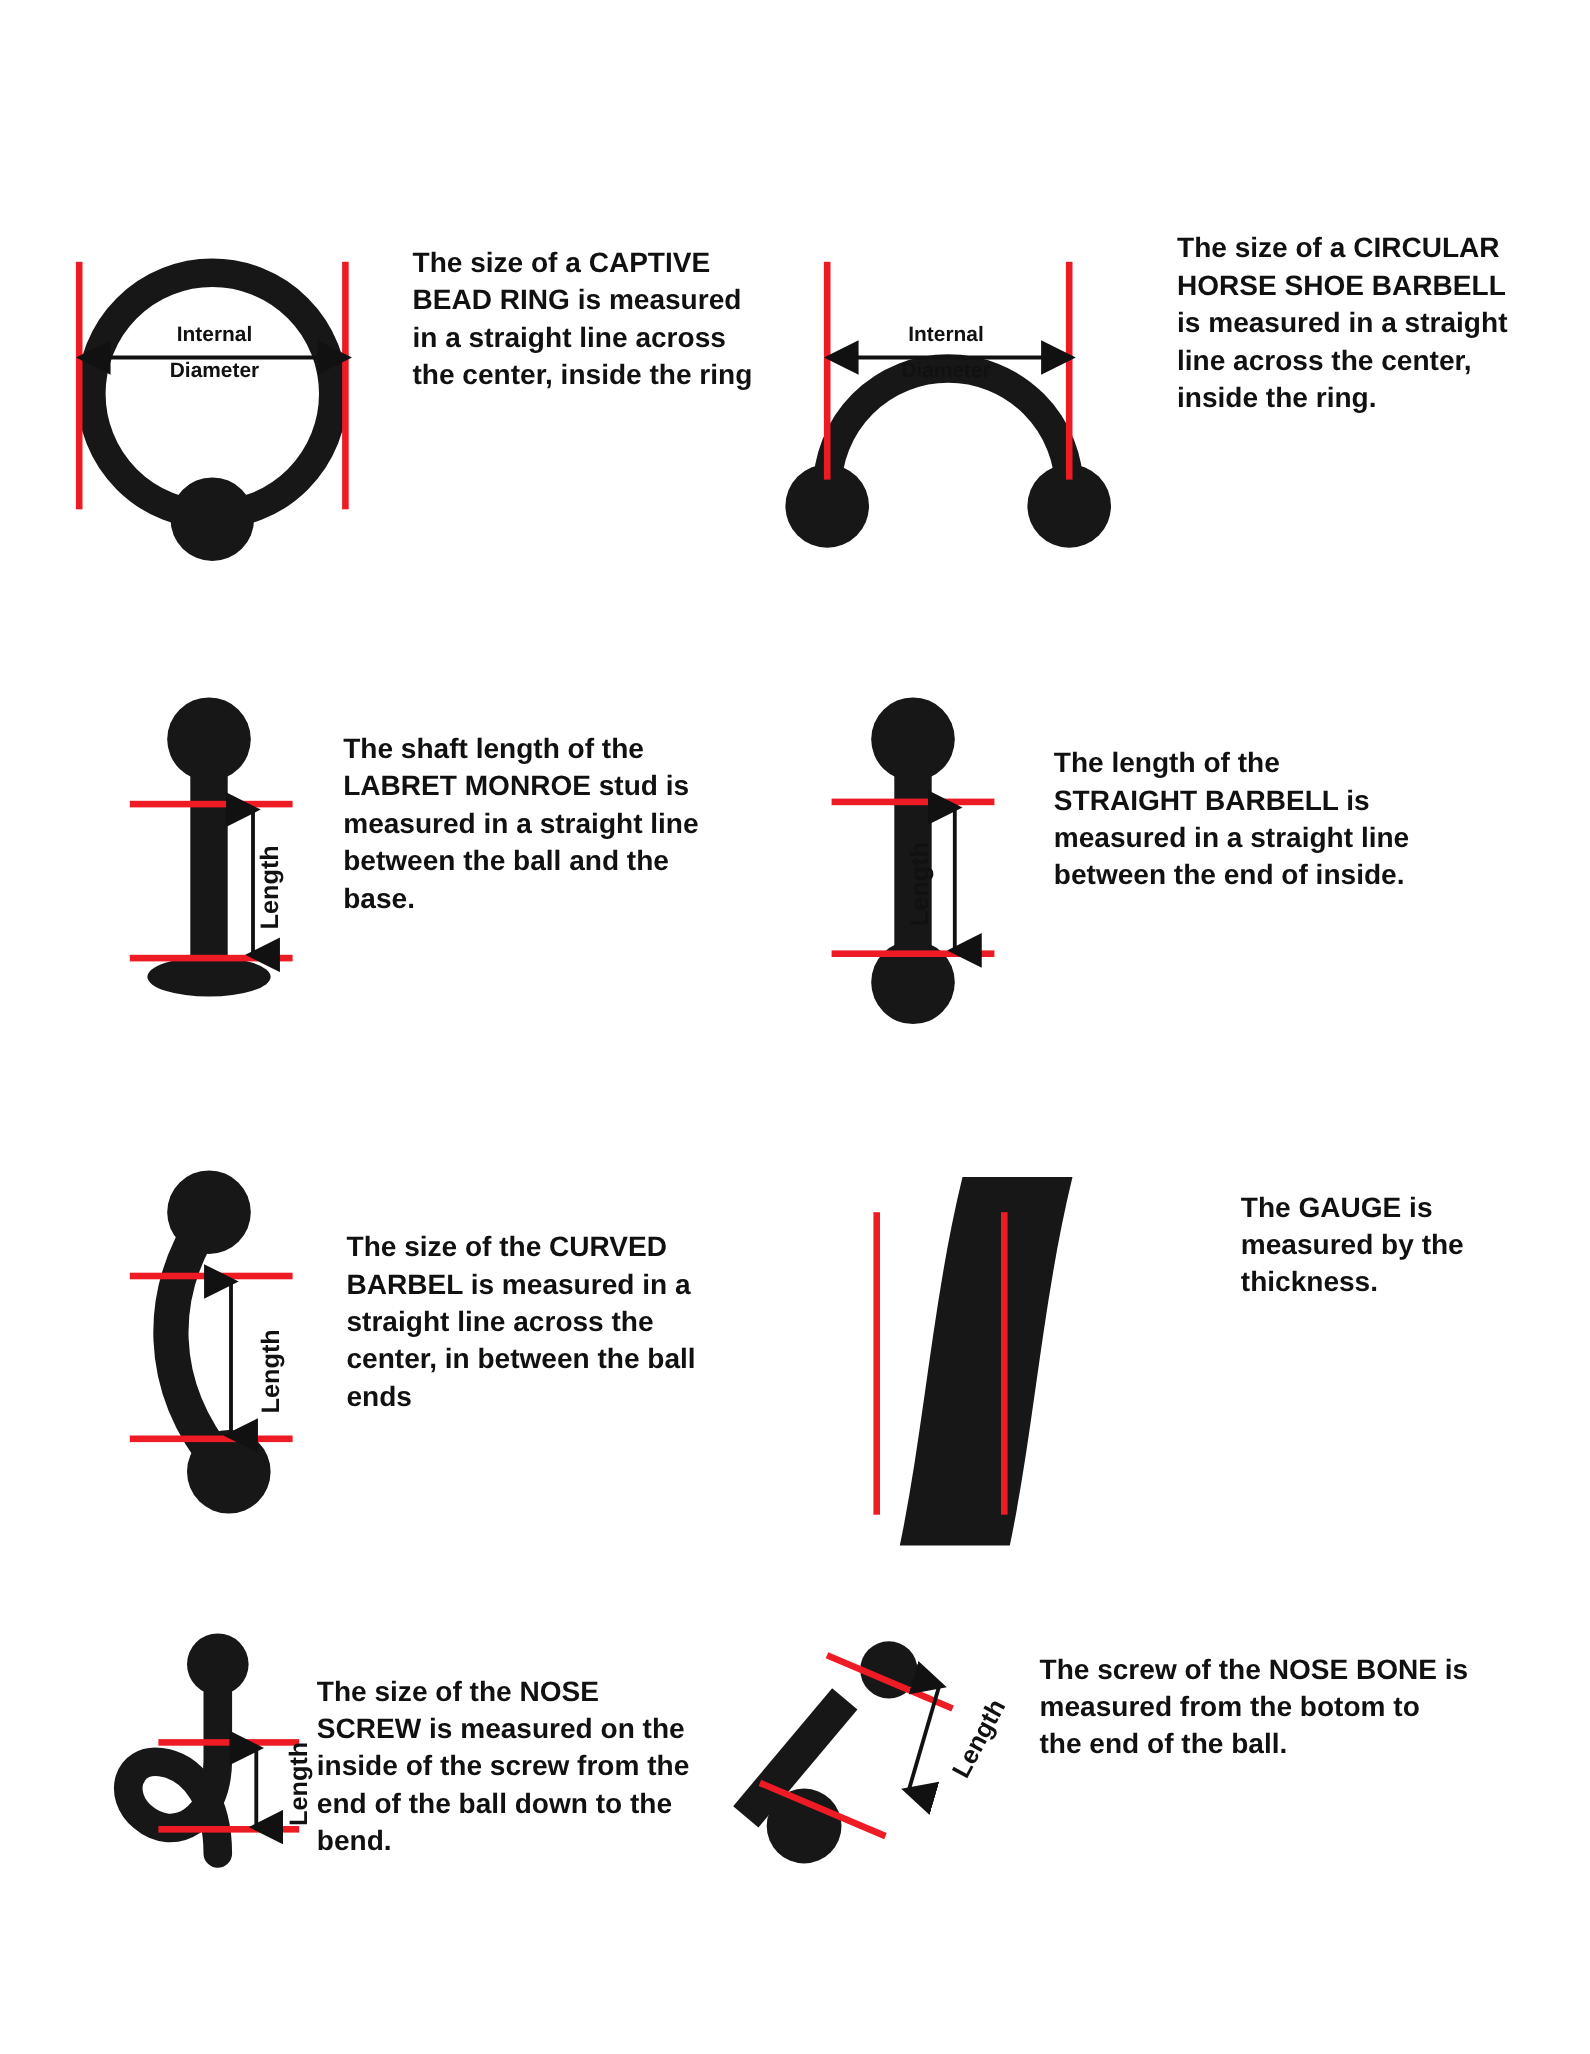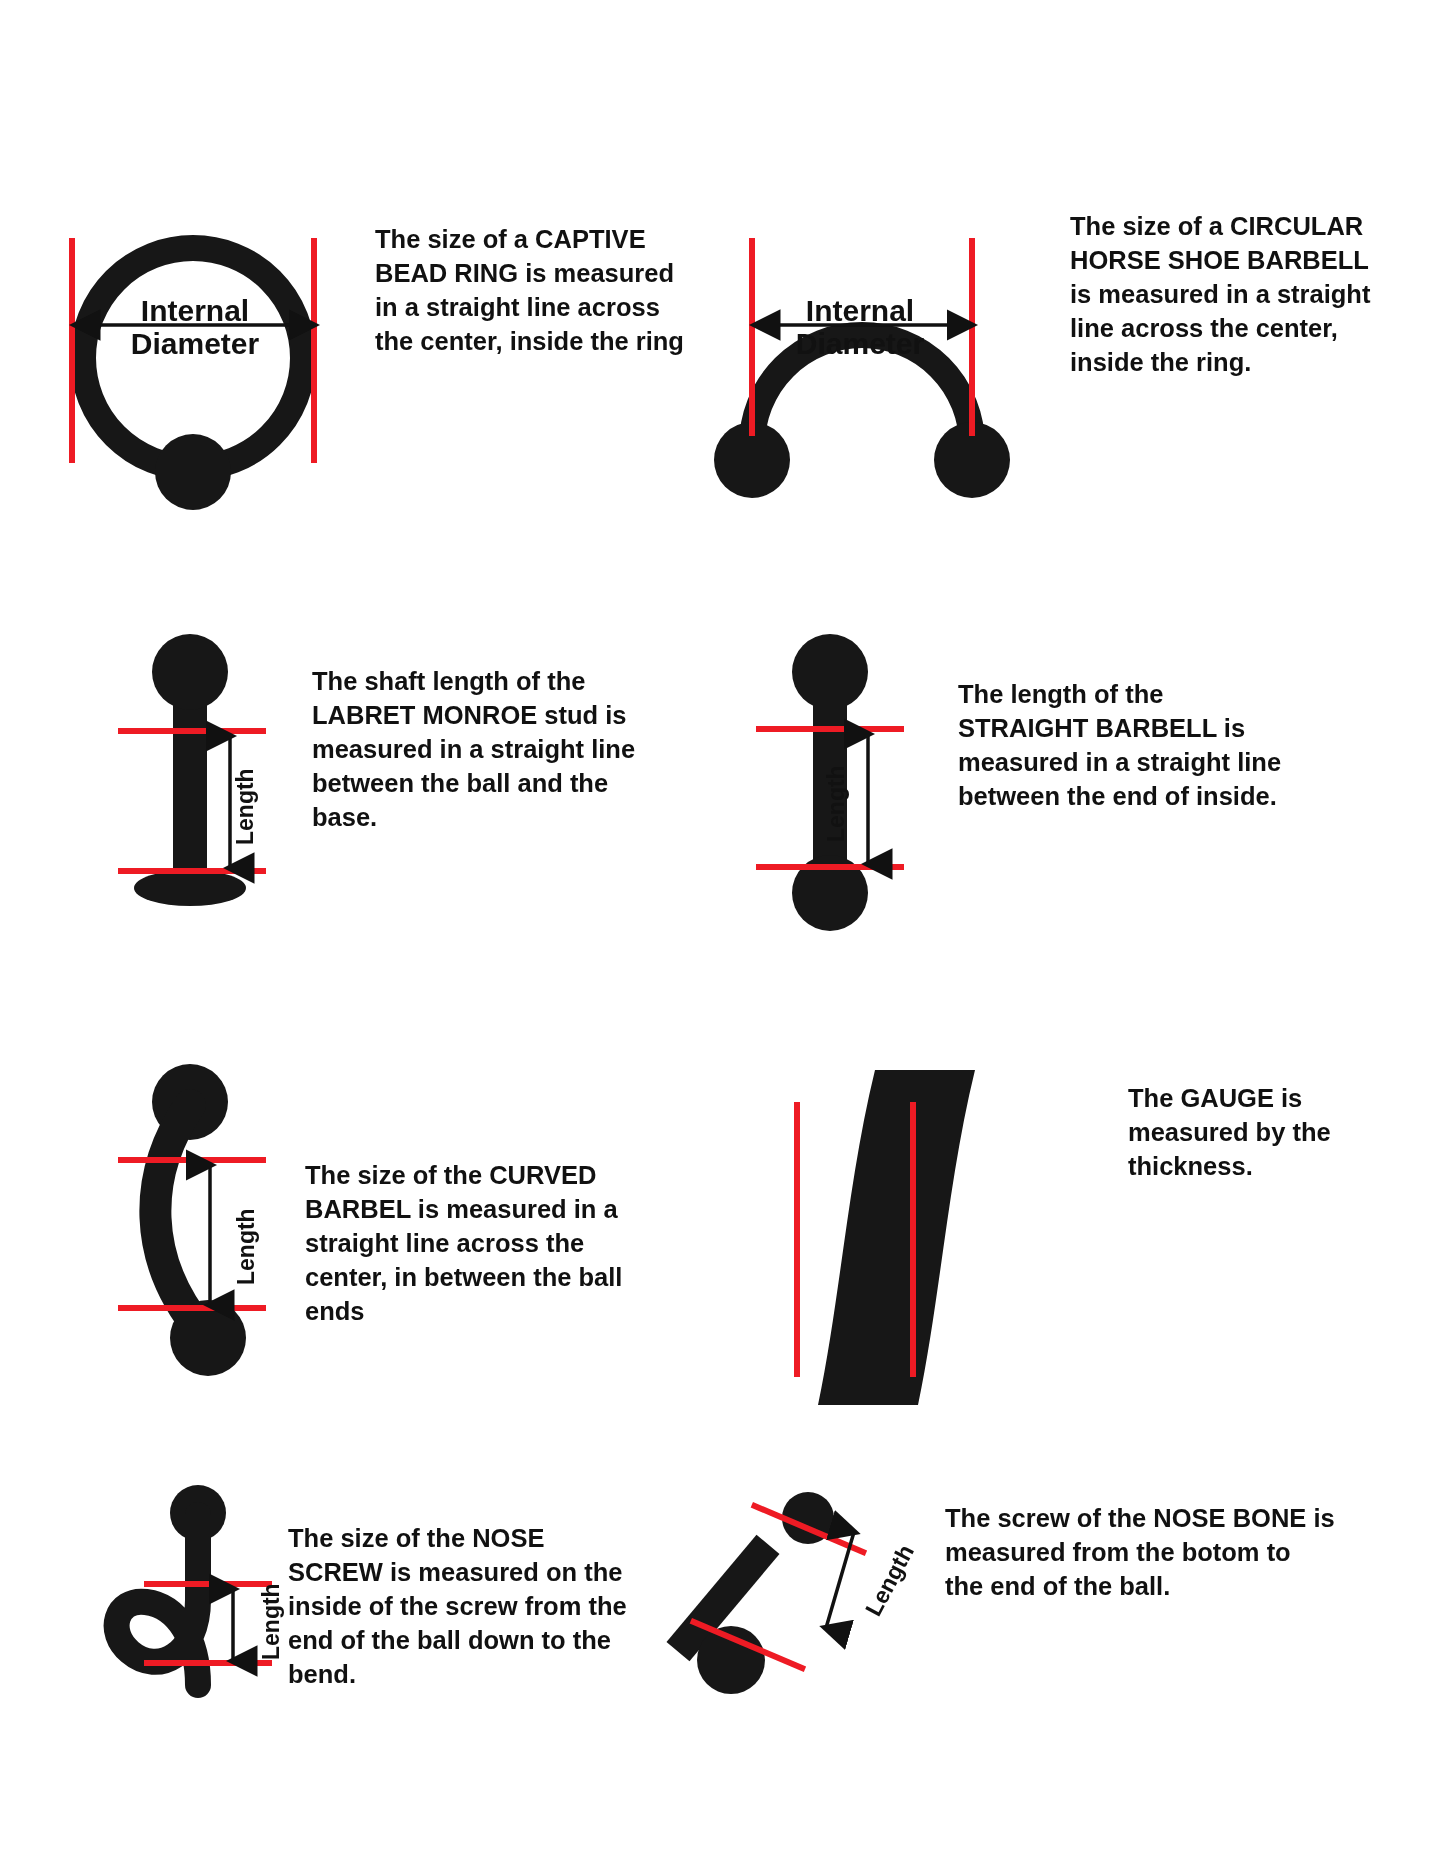--- a/index.html
+++ b/index.html
@@ -51,21 +51,21 @@
     position: absolute;
     font-size: 25.5px;
     line-height: 1.33;
     font-weight: 600;
     color: #111111;
   }
 
   
   .lbl {
     position: absolute;
-    font-size: 30px;
+    font-size: 19px;
     font-weight: 600;
     line-height: 1.15;
     color: #111111;
     text-align: center;
     white-space: nowrap;
   }
   .lbl-vert {
     position: absolute;
     font-size: 23px;
     font-weight: 700;
@@ -213,21 +213,21 @@
           </marker>
           <marker id="av3s" markerWidth="9" markerHeight="9" refX="4.5" refY="2" orient="auto">
             <path d="M0,9 L4.5,0 L9,9 z" fill="#111111"></path>
           </marker>
         </defs>
         <line x1="15" y1="8" x2="15" y2="148" stroke="#111111" stroke-width="3.5" marker-start="url(#av3s)" marker-end="url(#av3)"></line>
       </svg>
       <div class="lbl-vert" style="left:153px; top:225px;">Length</div>
     </div>
 
-    <div class="desc" style="left:265px; top:58px; width:330px;margin-top:41px;">The size of the CURVED BARBEL is measured in a straight line across the center, in between the ball ends</div>
+    <div class="desc" style="left:275px; top:58px; width:330px;">The size of the CURVED BARBEL is measured in a straight line across the center, in between the ball ends</div>
   </div>
 
   <div class="cell" style="left:700px; top:1060px; width:700px; height:360px;">
 
     <div class="fig" style="left:70px; top:10px; width:240px; height:350px;">
       <svg width="240" height="340" viewBox="0 0 240 340">
         <path d="M105,0 C78,110 70,230 48,335 L148,335 C170,230 178,110 205,0 Z" fill="#171717"></path>
       </svg>
       <div class="redline" style="left:24px; top:32px; width:6px; height:275px;"></div>
       <div class="redline" style="left:140px; top:32px; width:6px; height:275px;"></div>

